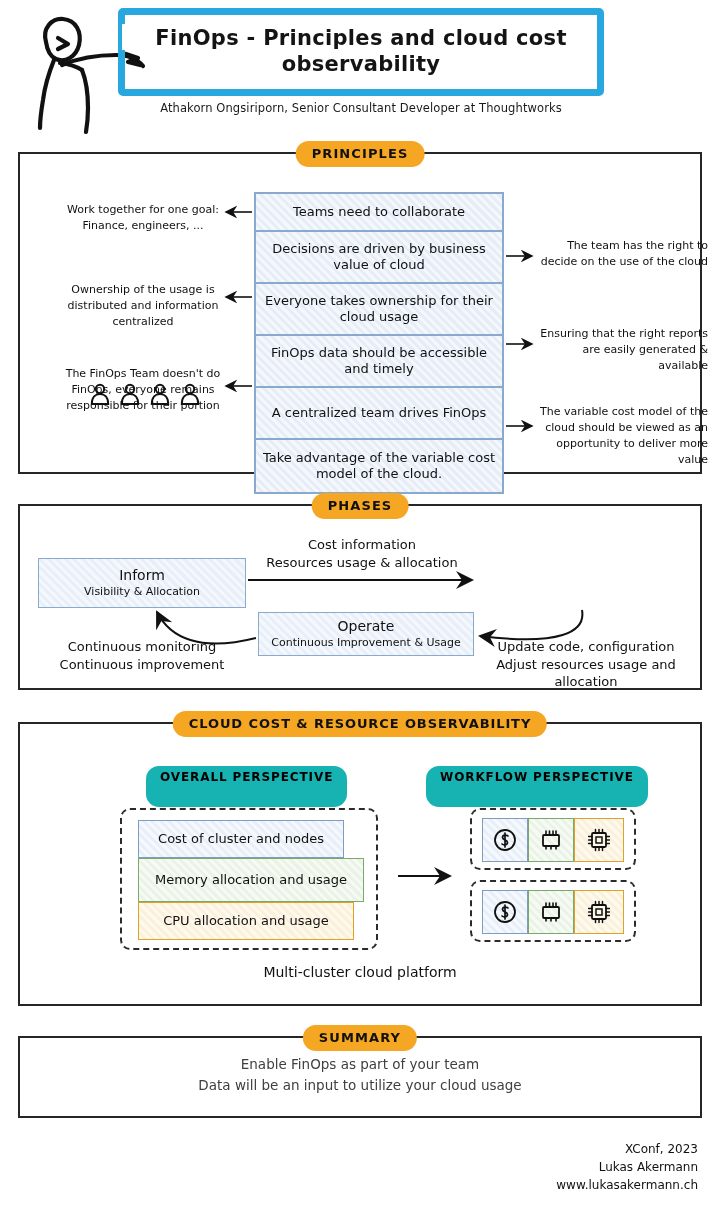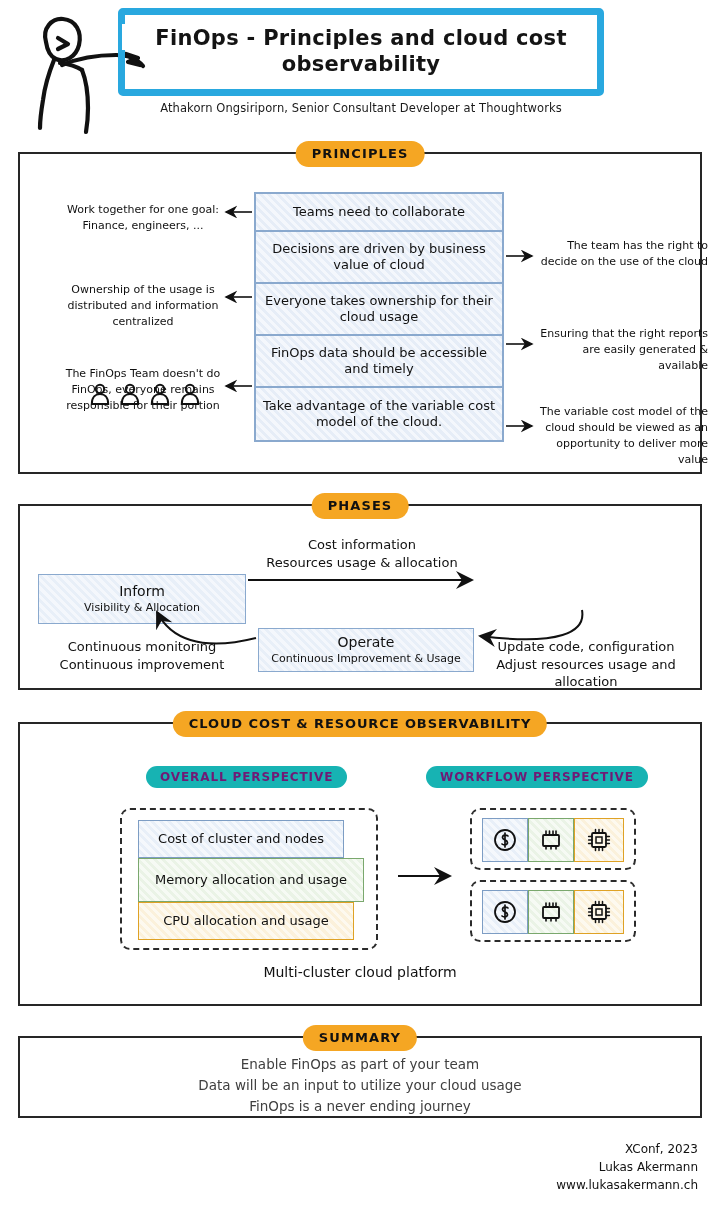--- a/index.html
+++ b/index.html
@@ -78,32 +78,31 @@
   .arrow-svg { position: absolute; overflow: visible; }
 
   
   #sec-phases { top: 504px; height: 186px; }
   .phase-box {
     position: absolute;
     border: 1.5px solid #8aa9ce;
     background: repeating-linear-gradient(45deg,#f4f7fc,#f4f7fc 3px,#e8eff8 3px,#e8eff8 6px);
     display: flex; flex-direction: column; align-items: center; justify-content: center;
     text-align: center;
-    margin-top: 16px;
   }
   .phase-title { font-size: 14px; color: #111; line-height: 1.15; }
   .phase-sub { font-size: 11px; color: #111; line-height: 1.2; margin-top: 2px; }
   .phase-label { position: absolute; font-size: 13px; color: #111; text-align: center; line-height: 1.35; }
 
   
   #sec-obs { top: 722px; height: 284px; }
   .teal-badge {
-    position: absolute; background: #17b3b3; color: #701a75;
+    position: absolute; background: #17b3b3; color: #000000;
     font-size: 12px; font-weight: bold; letter-spacing: .9px;
-    padding: 4px 14px 4px; border-radius: 13px; white-space: nowrap;
+    padding: 4px 14px 23px; border-radius: 13px; white-space: nowrap;
   }
   .dashed-group {
     position: absolute; border: 2px dashed #2b2b2b; border-radius: 10px;
   }
   .stack-row {
     display: flex; align-items: center; justify-content: center;
     text-align: center; font-size: 13px; color: #111; line-height: 1.2;
     padding: 3px 6px;
   }
   .sr-blue  { border:1.5px solid #7d9dc4; background: repeating-linear-gradient(45deg,#f5f8fc,#f5f8fc 3px,#e8eff8 3px,#e8eff8 6px); }
@@ -192,20 +191,21 @@
 
       <div class="side-note side-left" style="top:212px;">
         <div>The FinOps Team doesn't do FinOps, everyone remains responsible for their portion</div>
       </div>
 
       <div class="prin-center">
         <div class="prin-row h1">Teams need to collaborate</div>
         <div class="prin-row h2">Decisions are driven by business value of cloud</div>
         <div class="prin-row h2">Everyone takes ownership for their cloud usage</div>
         <div class="prin-row h2">FinOps data should be accessible and timely</div>
+        <div class="prin-row h2">A centralized team drives FinOps</div>
         <div class="prin-row h2">Take advantage of the variable cost model of the cloud.</div>
       </div>
 
       <div class="side-note side-right" style="top:84px;">
         <div>The team has the right to decide on the use of the cloud</div>
       </div>
       <div class="side-note side-right" style="top:172px;">
         <div>Ensuring that the right reports are easily generated &amp; available</div>
       </div>
       <div class="side-note side-right" style="top:250px;">
@@ -342,21 +342,20 @@
     </svg>
 
     <div class="platform-label" style="top:240px;">Multi-cluster cloud platform</div>
   </div>
 
   <div class="section" id="sec-summary">
     <div class="badge">SUMMARY</div>
     <div class="summary-lines">
       <div>Enable FinOps as part of your team</div>
       <div>Data will be an input to utilize your cloud usage</div>
-      <div>FinOps is a never ending journey</div>
     </div>
   </div>
 
   <div class="footer">
     <div>XConf, 2023</div>
     <div>Lukas Akermann</div>
     <div>www.lukasakermann.ch</div>
   </div>
 
 </div>

